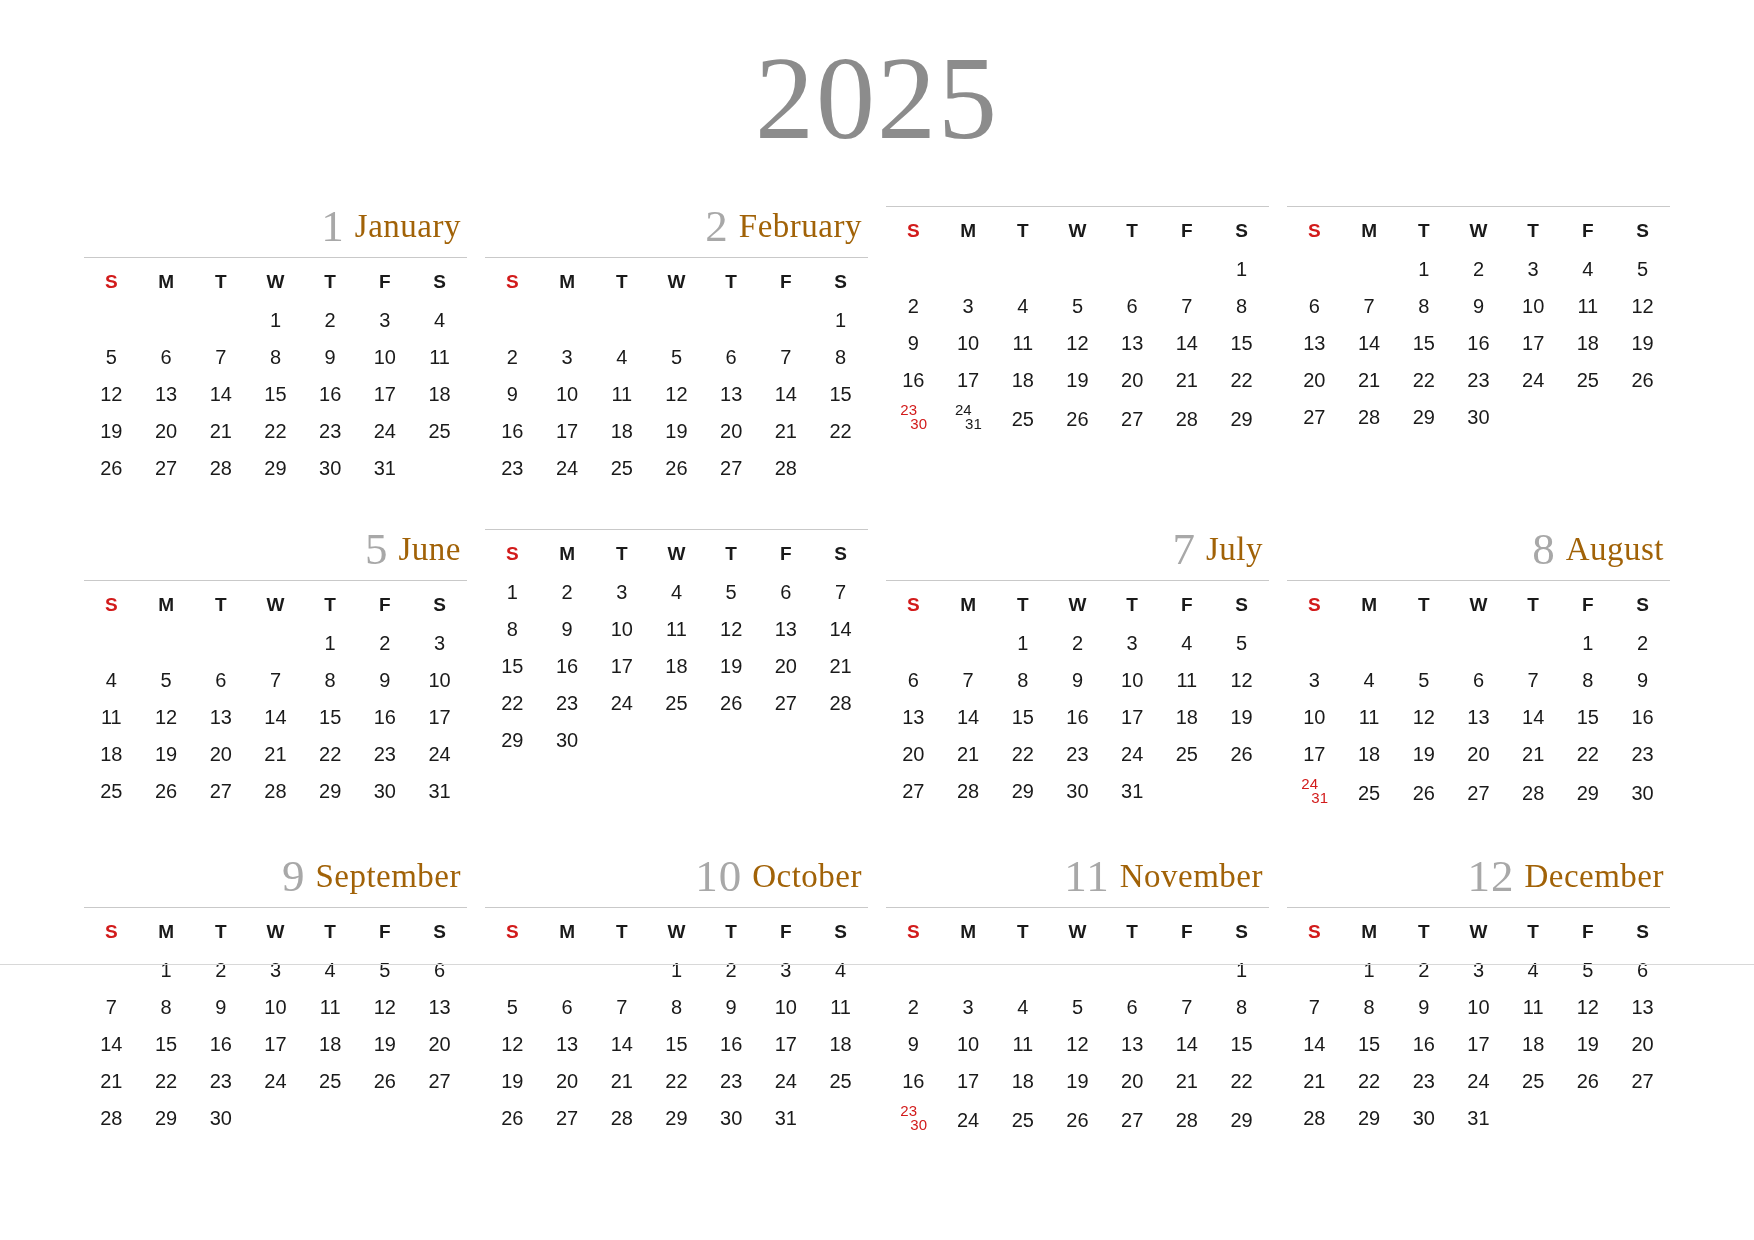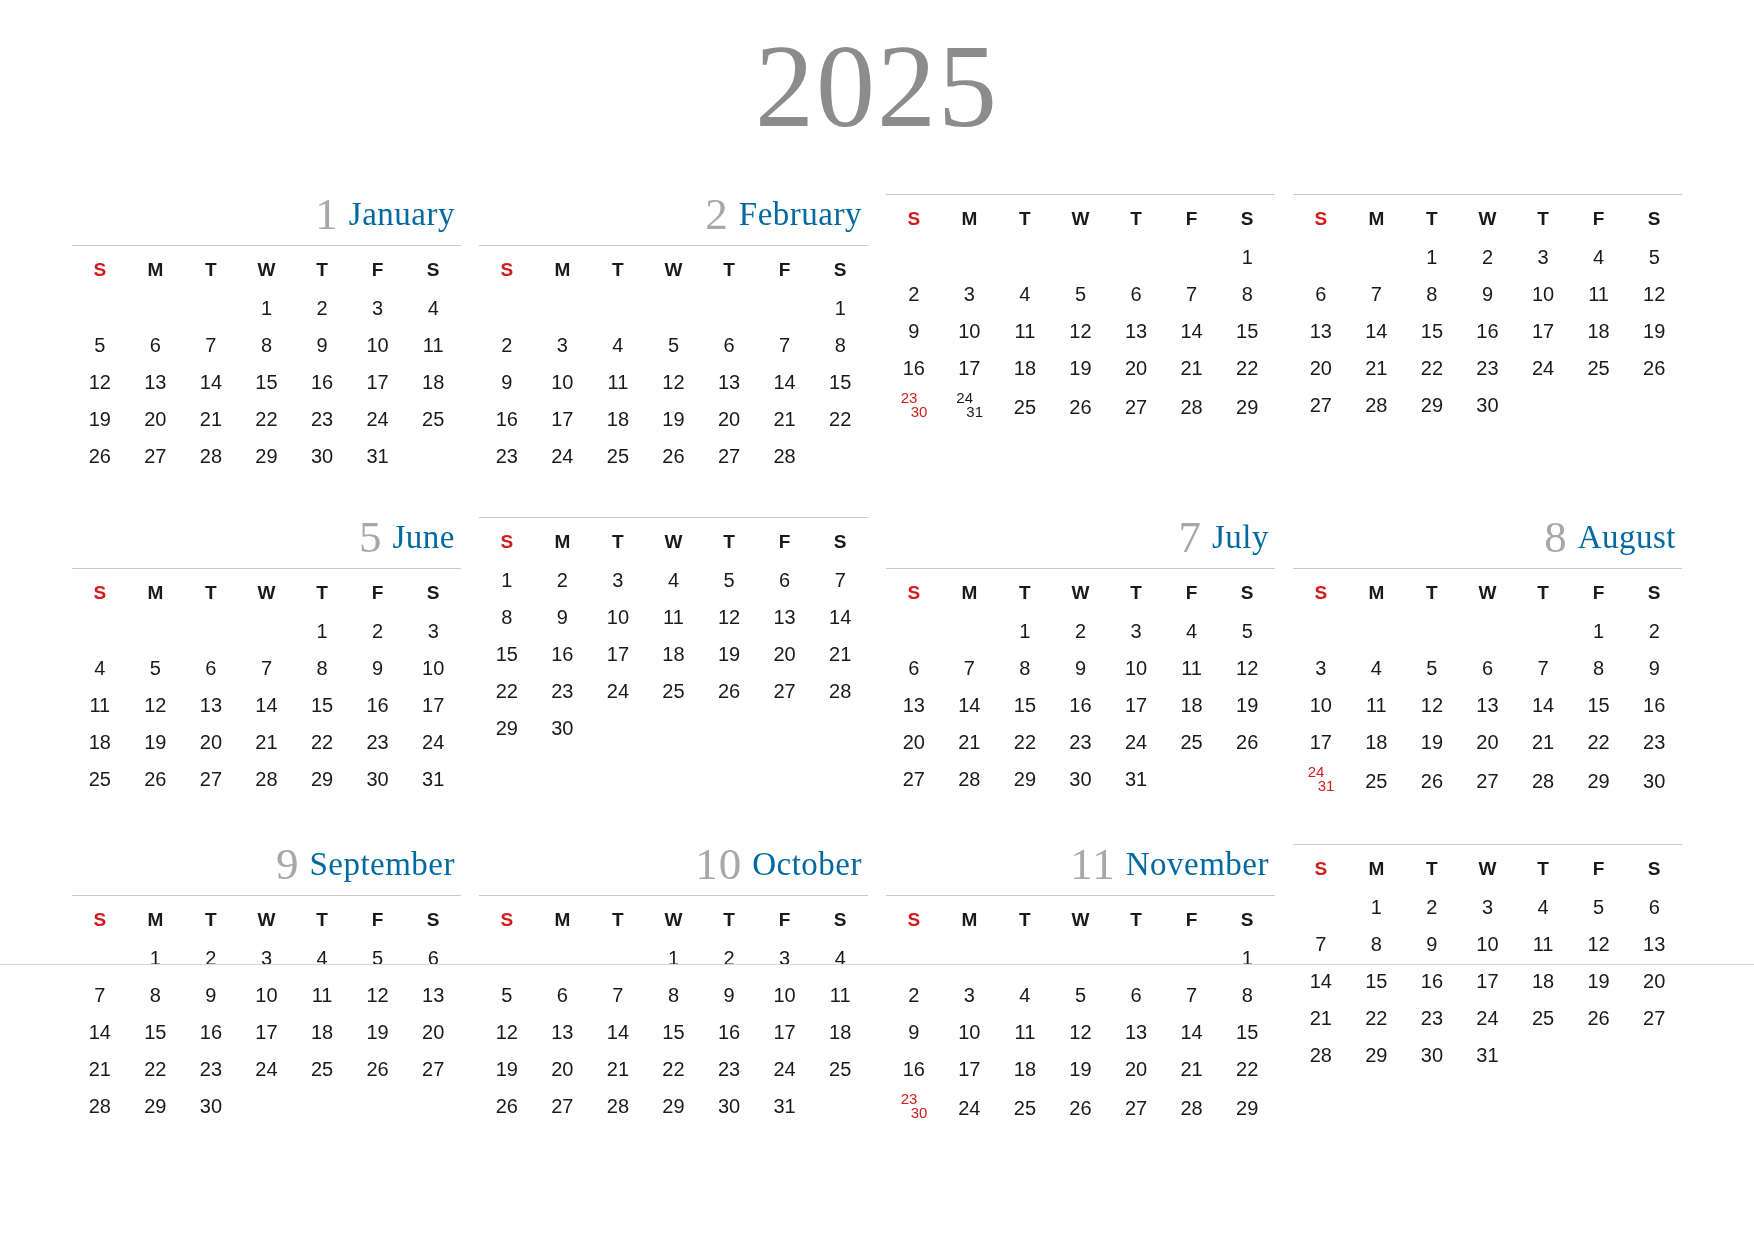--- a/index.html
+++ b/index.html
@@ -12,21 +12,21 @@
     height: 1240px;
     font-family: "Liberation Serif", serif;
     position: relative;
     overflow: hidden;
   }
 
   .page {
     width: 1754px;
     height: 989px;
     box-sizing: border-box;
-    padding: 0;
+    padding: 12px;
     position: relative;
   }
 
   .year-title {
     text-align: center;
     color: #8c8c8c;
     font-size: 118px;
     font-family: "Liberation Serif", serif;
     letter-spacing: 2px;
     line-height: 1;
@@ -57,21 +57,21 @@
     margin-bottom: 8px;
   }
   .month-num {
     color: #a8a8a8;
     font-size: 45px;
     font-family: "Liberation Serif", serif;
     vertical-align: -4px;
     letter-spacing: 1px;
   }
   .month-name {
-    color: #0369a1;
+    color: #a16207;
     font-size: 33px;
     font-family: "Liberation Serif", serif;
     margin-left: 10px;
     letter-spacing: 0.5px;
   }
 
   .sep {
     height: 1px;
     background: #c9c9c9;
     margin: 2px 0 8px 0;
@@ -838,20 +838,21 @@
               <td>25</td>
               <td>26</td>
               <td class="hol">27</td>
               <td>28</td>
               <td>29</td>
             </tr>
           </tbody>
         </table>
       </div>
       <div class="month">
+        <div class="month-head"><span class="month-num">12</span><span class="month-name">December</span></div>
         <div class="sep"></div>
         <table class="cal">
           <thead>
             <tr>
               <th class="sun">S</th>
               <th>M</th>
               <th>T</th>
               <th>W</th>
               <th>T</th>
               <th>F</th>

